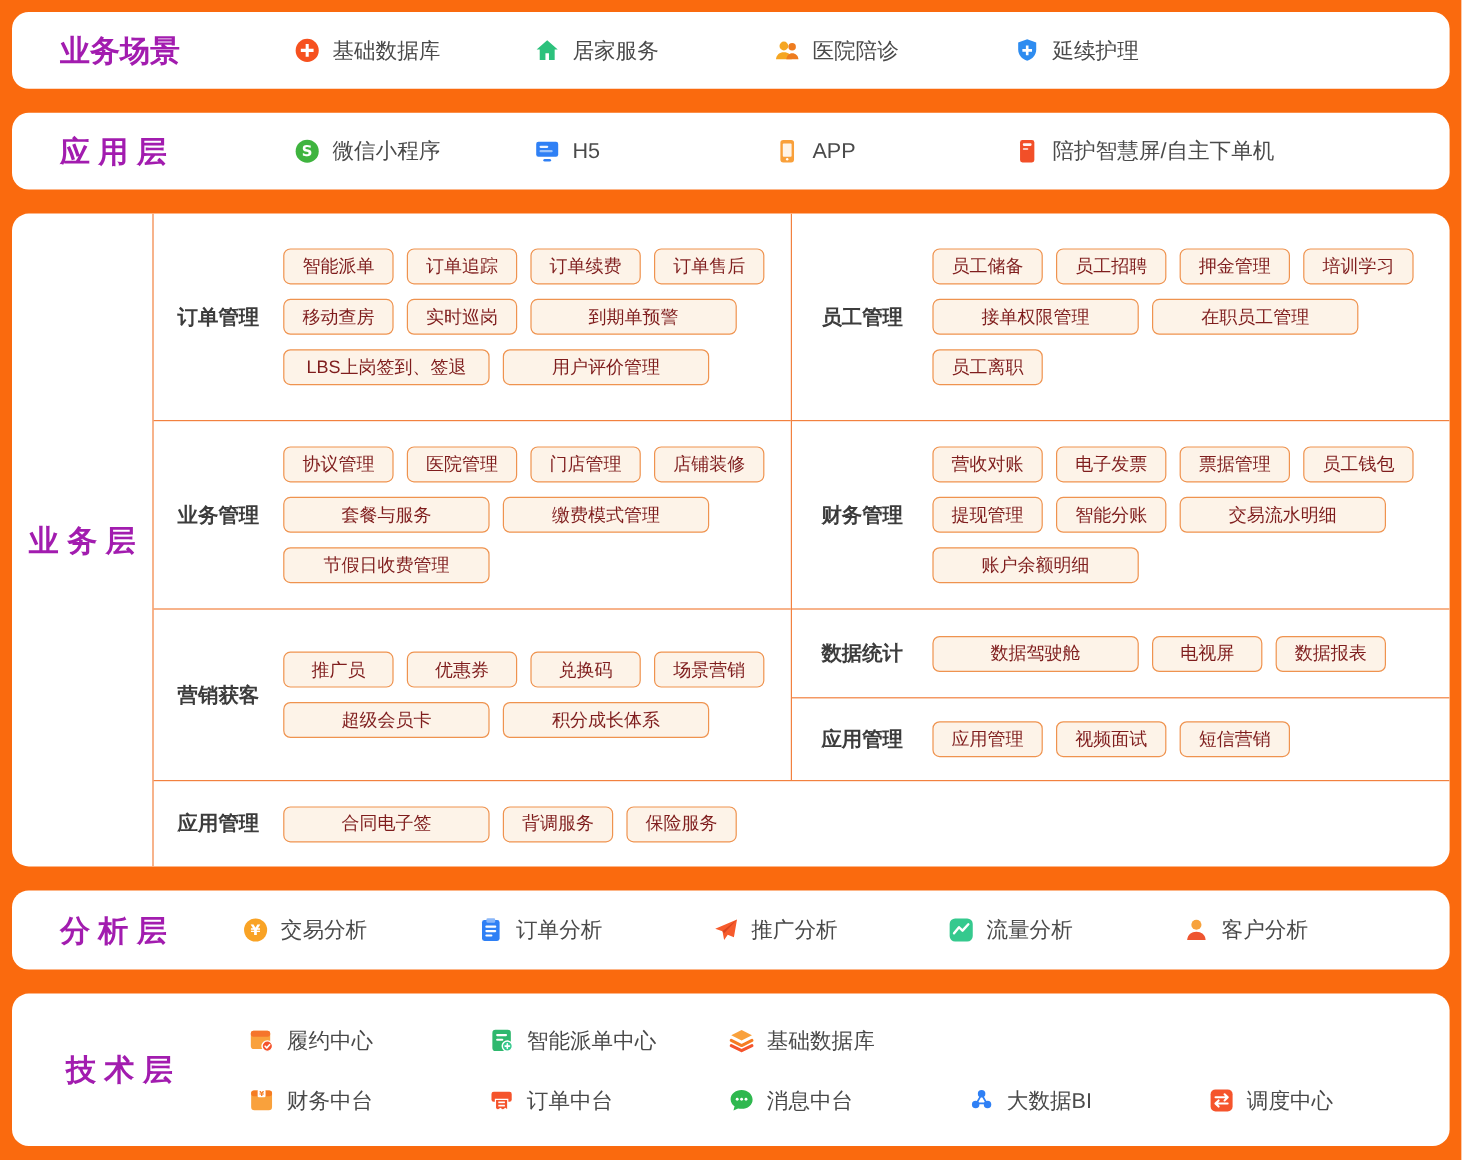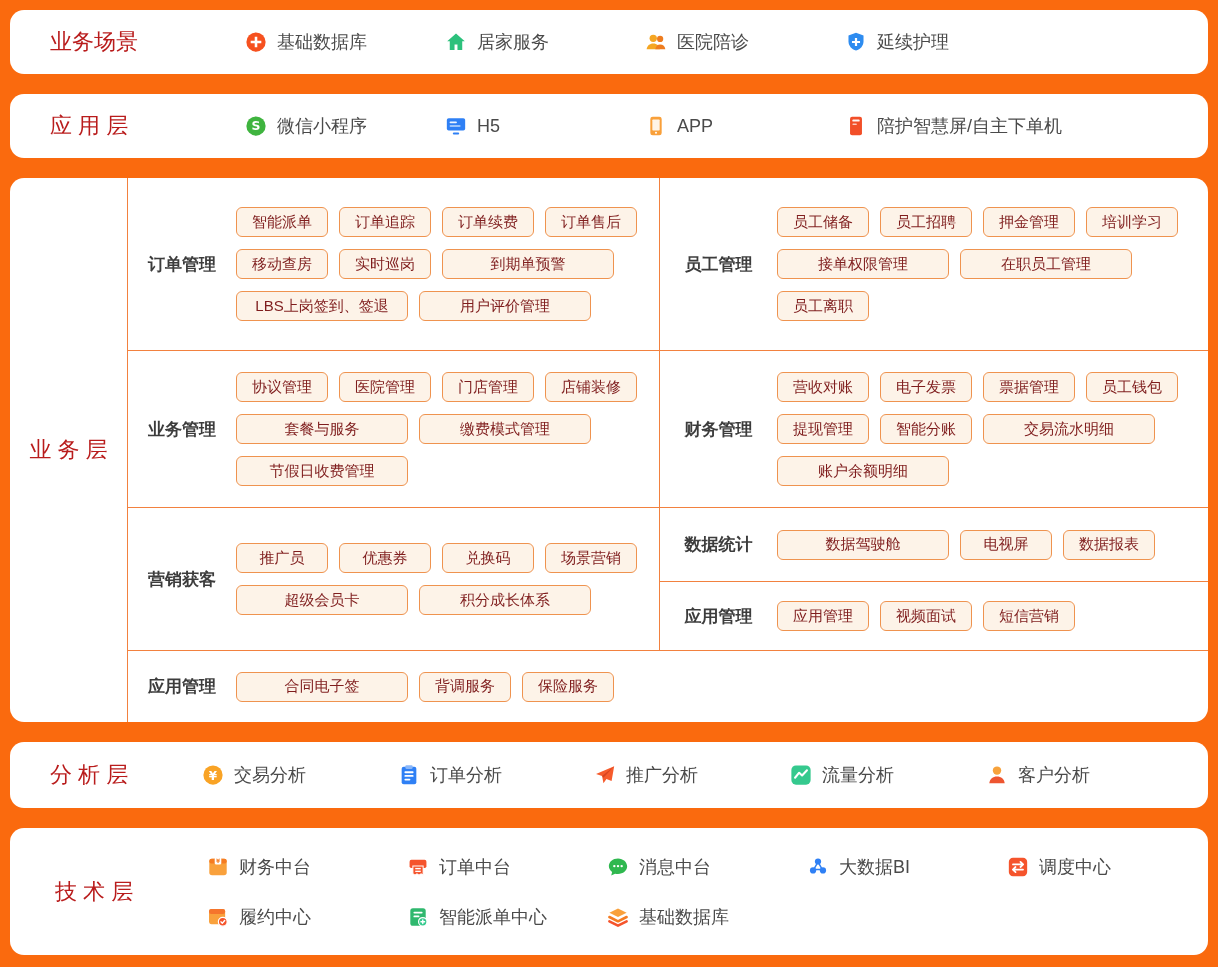--- a/index.html
+++ b/index.html
@@ -5,21 +5,21 @@
   * { margin:0; padding:0; box-sizing:border-box; }
   html,body { width:1218px; }
   body { font-family:"Liberation Sans","DejaVu Sans",sans-serif; }
   .page { width:1218px; height:967px; background:#fa6a0e; padding:10px; display:flex; flex-direction:column; gap:20px; }
   .card { background:#ffffff; border-radius:14px; }
 
   
   .layer-row { display:flex; align-items:center; padding-left:40px; }
   .row-scenario, .row-application { height:64px; }
   .row-analysis { height:66px; padding-left:40px; }
-  .layer-label { font-size:22px; font-weight:normal; color:#b91c1c; white-space:nowrap; }
+  .layer-label { font-size:25px; font-weight:bold; color:#a21caf; white-space:nowrap; }
   .layer-row .layer-label { width:195px; }
   .row-analysis .layer-label { width:152px; }
   .layer-items { display:flex; align-items:center; }
   .layer-item { display:flex; align-items:center; gap:10px; width:200px; }
   .row-analysis .layer-item { width:196px; }
   .layer-item-label { font-size:18px; color:#4a4a4a; white-space:nowrap; }
   .icon { width:22px; height:22px; display:inline-flex; flex:none; }
   .icon svg { width:100%; height:100%; }
 
   
@@ -332,20 +332,55 @@
       </div>
   </section>
 
   <section class="card tech-card">
     <div class="layer-label">技 术 层</div>
     <div class="tech-rows">
         <div class="layer-items">
           <div class="layer-item">
             <span class="icon">
               <svg viewBox="0 0 24 24">
+                <rect x="2.2" y="3.2" width="17.6" height="16.6" rx="2.8" fill="#f9a13c"></rect>
+                <rect x="2.2" y="3.2" width="17.6" height="5.4" rx="2.4" fill="#f5752c"></rect>
+                <circle cx="17.2" cy="17.2" r="4.8" fill="#f5542c" stroke="#fff" stroke-width="1.3"></circle>
+                <path d="M15.2 17.3l1.5 1.5 2.6-2.9" stroke="#fff" stroke-width="1.5" fill="none" stroke-linecap="round" stroke-linejoin="round"></path>
+              </svg>
+            </span>
+            <span class="layer-item-label">履约中心</span>
+          </div>
+          <div class="layer-item">
+            <span class="icon">
+              <svg viewBox="0 0 24 24">
+                <rect x="3.6" y="2.4" width="16.8" height="19.2" rx="2.8" fill="#2fb86e"></rect>
+                <rect x="7" y="6.2" width="10" height="2" rx="1" fill="#fff"></rect>
+                <rect x="7" y="10.4" width="6.6" height="2" rx="1" fill="#fff"></rect>
+                <circle cx="17.2" cy="17.2" r="4.6" fill="#35c98e" stroke="#fff" stroke-width="1.3"></circle>
+                <path d="M17.2 15.2v4M15.2 17.2h4" stroke="#fff" stroke-width="1.5" stroke-linecap="round"></path>
+              </svg>
+            </span>
+            <span class="layer-item-label">智能派单中心</span>
+          </div>
+          <div class="layer-item">
+            <span class="icon">
+              <svg viewBox="0 0 24 24">
+                <path d="M12 2.6l9.4 4.7L12 12 2.6 7.3z" fill="#f9a13c"></path>
+                <path d="M2.6 12L12 16.7 21.4 12" stroke="#f57c22" stroke-width="2.8" fill="none" stroke-linecap="round" stroke-linejoin="round"></path>
+                <path d="M2.6 16.7L12 21.4l9.4-4.7" stroke="#f5542c" stroke-width="2.8" fill="none" stroke-linecap="round" stroke-linejoin="round"></path>
+              </svg>
+            </span>
+            <span class="layer-item-label">基础数据库</span>
+          </div>
+        </div>
+        <div class="layer-items">
+          <div class="layer-item">
+            <span class="icon">
+              <svg viewBox="0 0 24 24">
                 <rect x="2.5" y="3" width="19" height="18" rx="3" fill="#f9a13c"></rect>
                 <rect x="2.5" y="3" width="19" height="5.2" rx="2.4" fill="#f57c22"></rect>
                 <rect x="8.4" y="2" width="7.2" height="7.2" rx="1.2" fill="#fff"></rect>
                 <text x="12" y="7.8" text-anchor="middle" font-size="6.4" font-weight="bold" fill="#f57c22" font-family="DejaVu Sans, sans-serif">¥</text>
               </svg>
             </span>
             <span class="layer-item-label">财务中台</span>
           </div>
           <div class="layer-item">
             <span class="icon">
@@ -386,51 +421,16 @@
                 <rect x="2" y="2" width="20" height="20" rx="4.5" fill="#f5542c"></rect>
                 <g stroke="#fff" stroke-width="1.9" fill="none" stroke-linecap="round" stroke-linejoin="round">
                   <path d="M6.5 9.2h11M14.7 6.4l2.9 2.8-2.9 2.8"></path>
                   <path d="M17.5 14.8h-11M9.3 12l-2.9 2.8 2.9 2.8"></path>
                 </g>
               </svg>
             </span>
             <span class="layer-item-label">调度中心</span>
           </div>
         </div>
-        <div class="layer-items">
-          <div class="layer-item">
-            <span class="icon">
-              <svg viewBox="0 0 24 24">
-                <rect x="2.2" y="3.2" width="17.6" height="16.6" rx="2.8" fill="#f9a13c"></rect>
-                <rect x="2.2" y="3.2" width="17.6" height="5.4" rx="2.4" fill="#f5752c"></rect>
-                <circle cx="17.2" cy="17.2" r="4.8" fill="#f5542c" stroke="#fff" stroke-width="1.3"></circle>
-                <path d="M15.2 17.3l1.5 1.5 2.6-2.9" stroke="#fff" stroke-width="1.5" fill="none" stroke-linecap="round" stroke-linejoin="round"></path>
-              </svg>
-            </span>
-            <span class="layer-item-label">履约中心</span>
-          </div>
-          <div class="layer-item">
-            <span class="icon">
-              <svg viewBox="0 0 24 24">
-                <rect x="3.6" y="2.4" width="16.8" height="19.2" rx="2.8" fill="#2fb86e"></rect>
-                <rect x="7" y="6.2" width="10" height="2" rx="1" fill="#fff"></rect>
-                <rect x="7" y="10.4" width="6.6" height="2" rx="1" fill="#fff"></rect>
-                <circle cx="17.2" cy="17.2" r="4.6" fill="#35c98e" stroke="#fff" stroke-width="1.3"></circle>
-                <path d="M17.2 15.2v4M15.2 17.2h4" stroke="#fff" stroke-width="1.5" stroke-linecap="round"></path>
-              </svg>
-            </span>
-            <span class="layer-item-label">智能派单中心</span>
-          </div>
-          <div class="layer-item">
-            <span class="icon">
-              <svg viewBox="0 0 24 24">
-                <path d="M12 2.6l9.4 4.7L12 12 2.6 7.3z" fill="#f9a13c"></path>
-                <path d="M2.6 12L12 16.7 21.4 12" stroke="#f57c22" stroke-width="2.8" fill="none" stroke-linecap="round" stroke-linejoin="round"></path>
-                <path d="M2.6 16.7L12 21.4l9.4-4.7" stroke="#f5542c" stroke-width="2.8" fill="none" stroke-linecap="round" stroke-linejoin="round"></path>
-              </svg>
-            </span>
-            <span class="layer-item-label">基础数据库</span>
-          </div>
-        </div>
       </div>
   </section>
 
 </div>
 
 </body></html>

